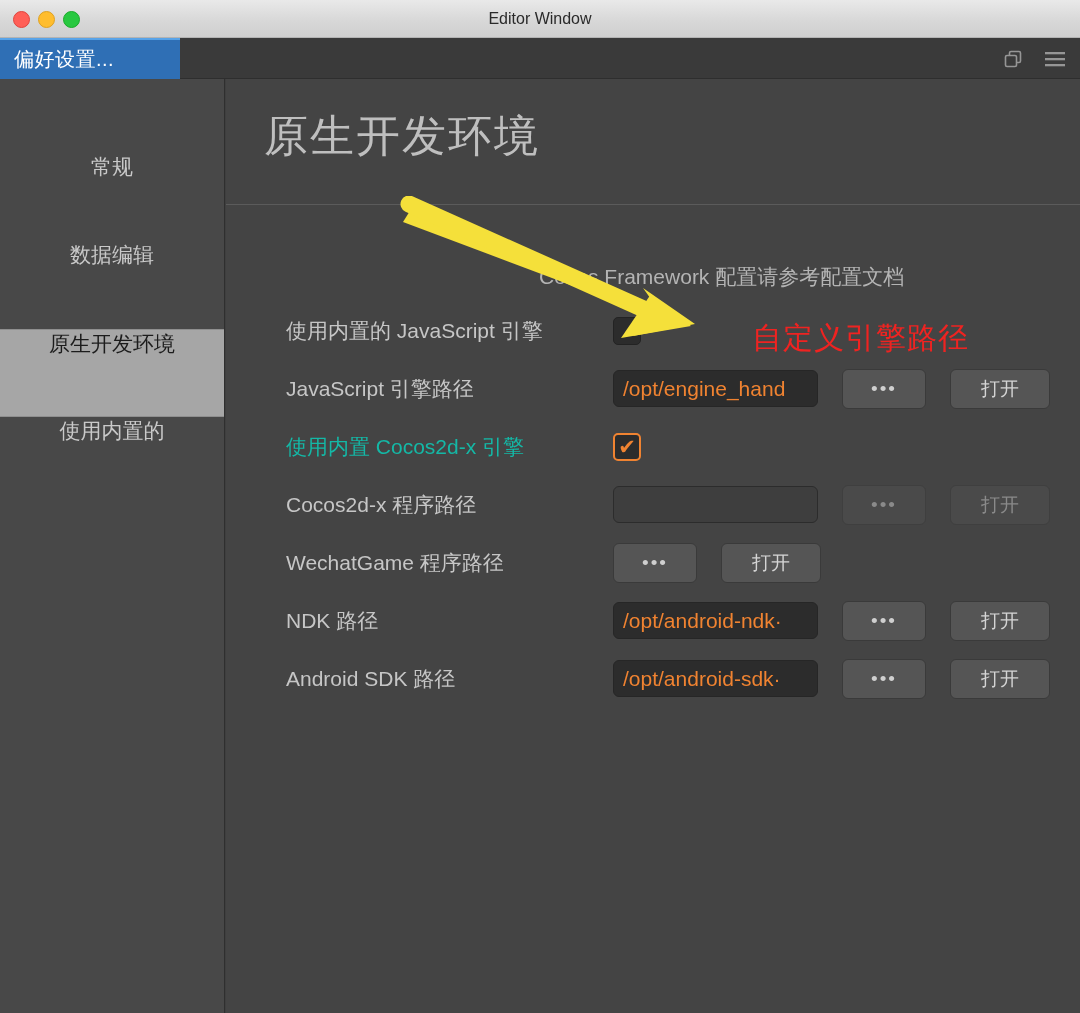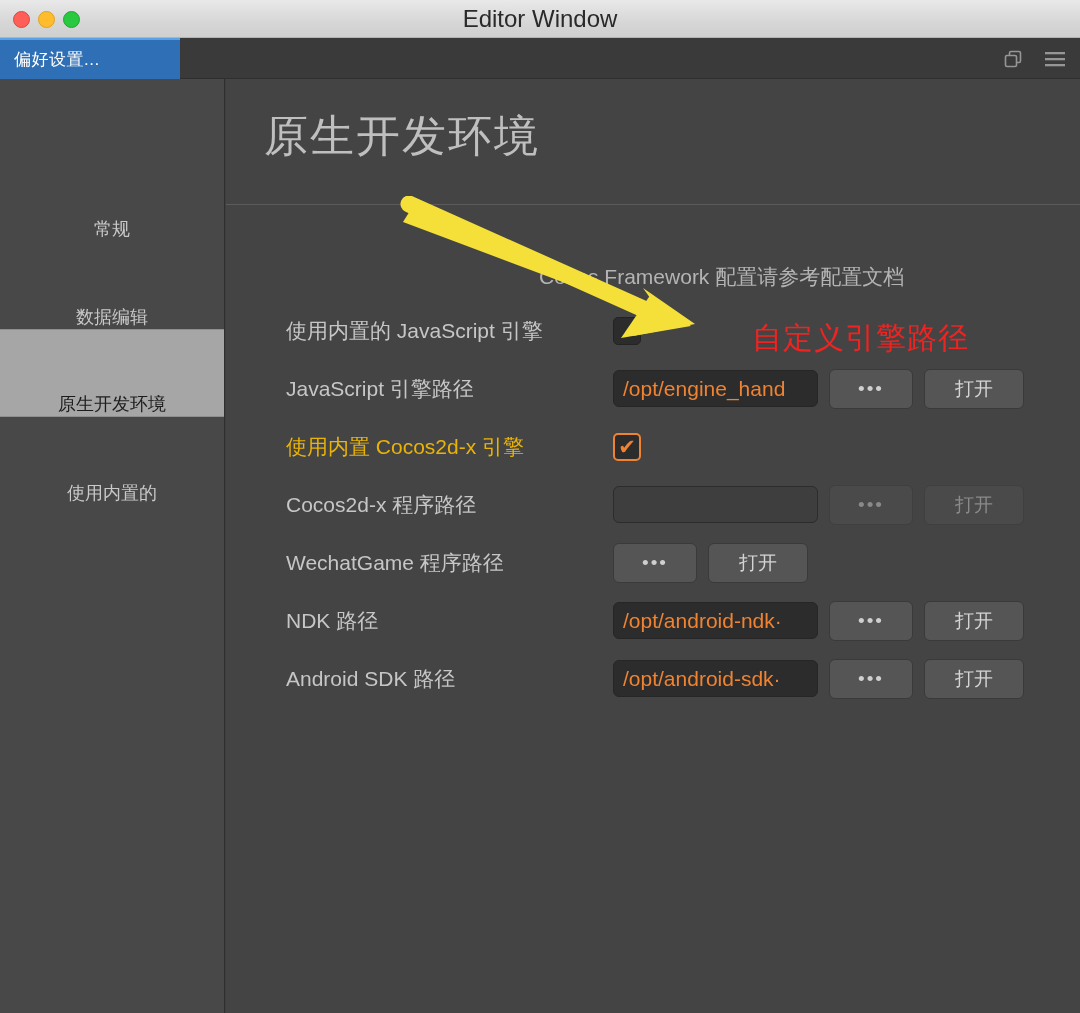--- a/index.html
+++ b/index.html
@@ -37,21 +37,21 @@
   .dot { width: 15px; height: 15px; border-radius: 50%; }
   .dot.red    { background: #ff5f57; border: 1px solid #e0443e; }
   .dot.yellow { background: #ffbd2e; border: 1px solid #dea123; }
   .dot.green  { background: #28c840; border: 1px solid #1aab29; }
   .win-title {
     position: absolute;
     left: 0; top: 0;
     width: 1080px; height: 38px;
     line-height: 38px;
     text-align: center;
-    font-size: 24px;
+    font-size: 16px;
     color: #2a2a2a;
   }
 
   
   .tabstrip {
     position: absolute;
     left: 0; top: 38px;
     width: 1080px; height: 41px;
     background: #3a3a3a;
     border-bottom: 1px solid #2e2e2e;
@@ -61,21 +61,21 @@
     position: absolute;
     left: 0; top: 0;
     width: 180px; height: 41px;
     background: #2f6fb5;
     border-top: 2px solid #58a3e8;
     box-sizing: border-box;
     display: flex;
     align-items: center;
     padding-left: 14px;
     color: #ffffff;
-    font-size: 17px;
+    font-size: 20px;
     letter-spacing: 0.5px;
   }
   .tabstrip-tools {
     position: absolute;
     right: 14px; top: 0;
     height: 41px;
     display: flex;
     align-items: center;
     gap: 20px;
   }
@@ -92,24 +92,24 @@
     position: absolute;
     left: 0; top: 79px;
     width: 225px; height: 934px;
     background: #484848;
     border-right: 1px solid #2f2f2f;
     box-sizing: border-box;
   }
   .side-item {
     height: 88px;
     display: flex;
-    align-items: flex-end;
+    align-items: flex-start;
     justify-content: center;
     color: #c9c9c9;
-    font-size: 18px;
+    font-size: 21px;
     box-sizing: border-box;
   }
   .side-item.first { margin-top: 74px; }
   .side-item.active {
     background: #a6a6a6;
     color: #1c1c1c;
     border-top: 1px solid #8f8f8f;
     border-bottom: 1px solid #8f8f8f;
   }
 
@@ -152,23 +152,23 @@
     display: flex;
     align-items: center;
   }
   .row .label {
     position: absolute;
     left: 60px;
     font-size: 21px;
     color: #c6c6c6;
     white-space: nowrap;
   }
-  .row .label.accent { color: #eab308; }
-
-  .ctrl { position: absolute; left: 387px; display: flex; align-items: center; gap: 11px; }
+  .row .label.accent { color: #14b8a6; }
+
+  .ctrl { position: absolute; left: 387px; display: flex; align-items: center; gap: 24px; }
 
   .checkbox {
     width: 28px; height: 28px;
     border-radius: 5px;
     box-sizing: border-box;
     display: flex;
     align-items: center;
     justify-content: center;
   }
   .checkbox.off { background: #2c2c2c; border: 1px solid #232323; }

